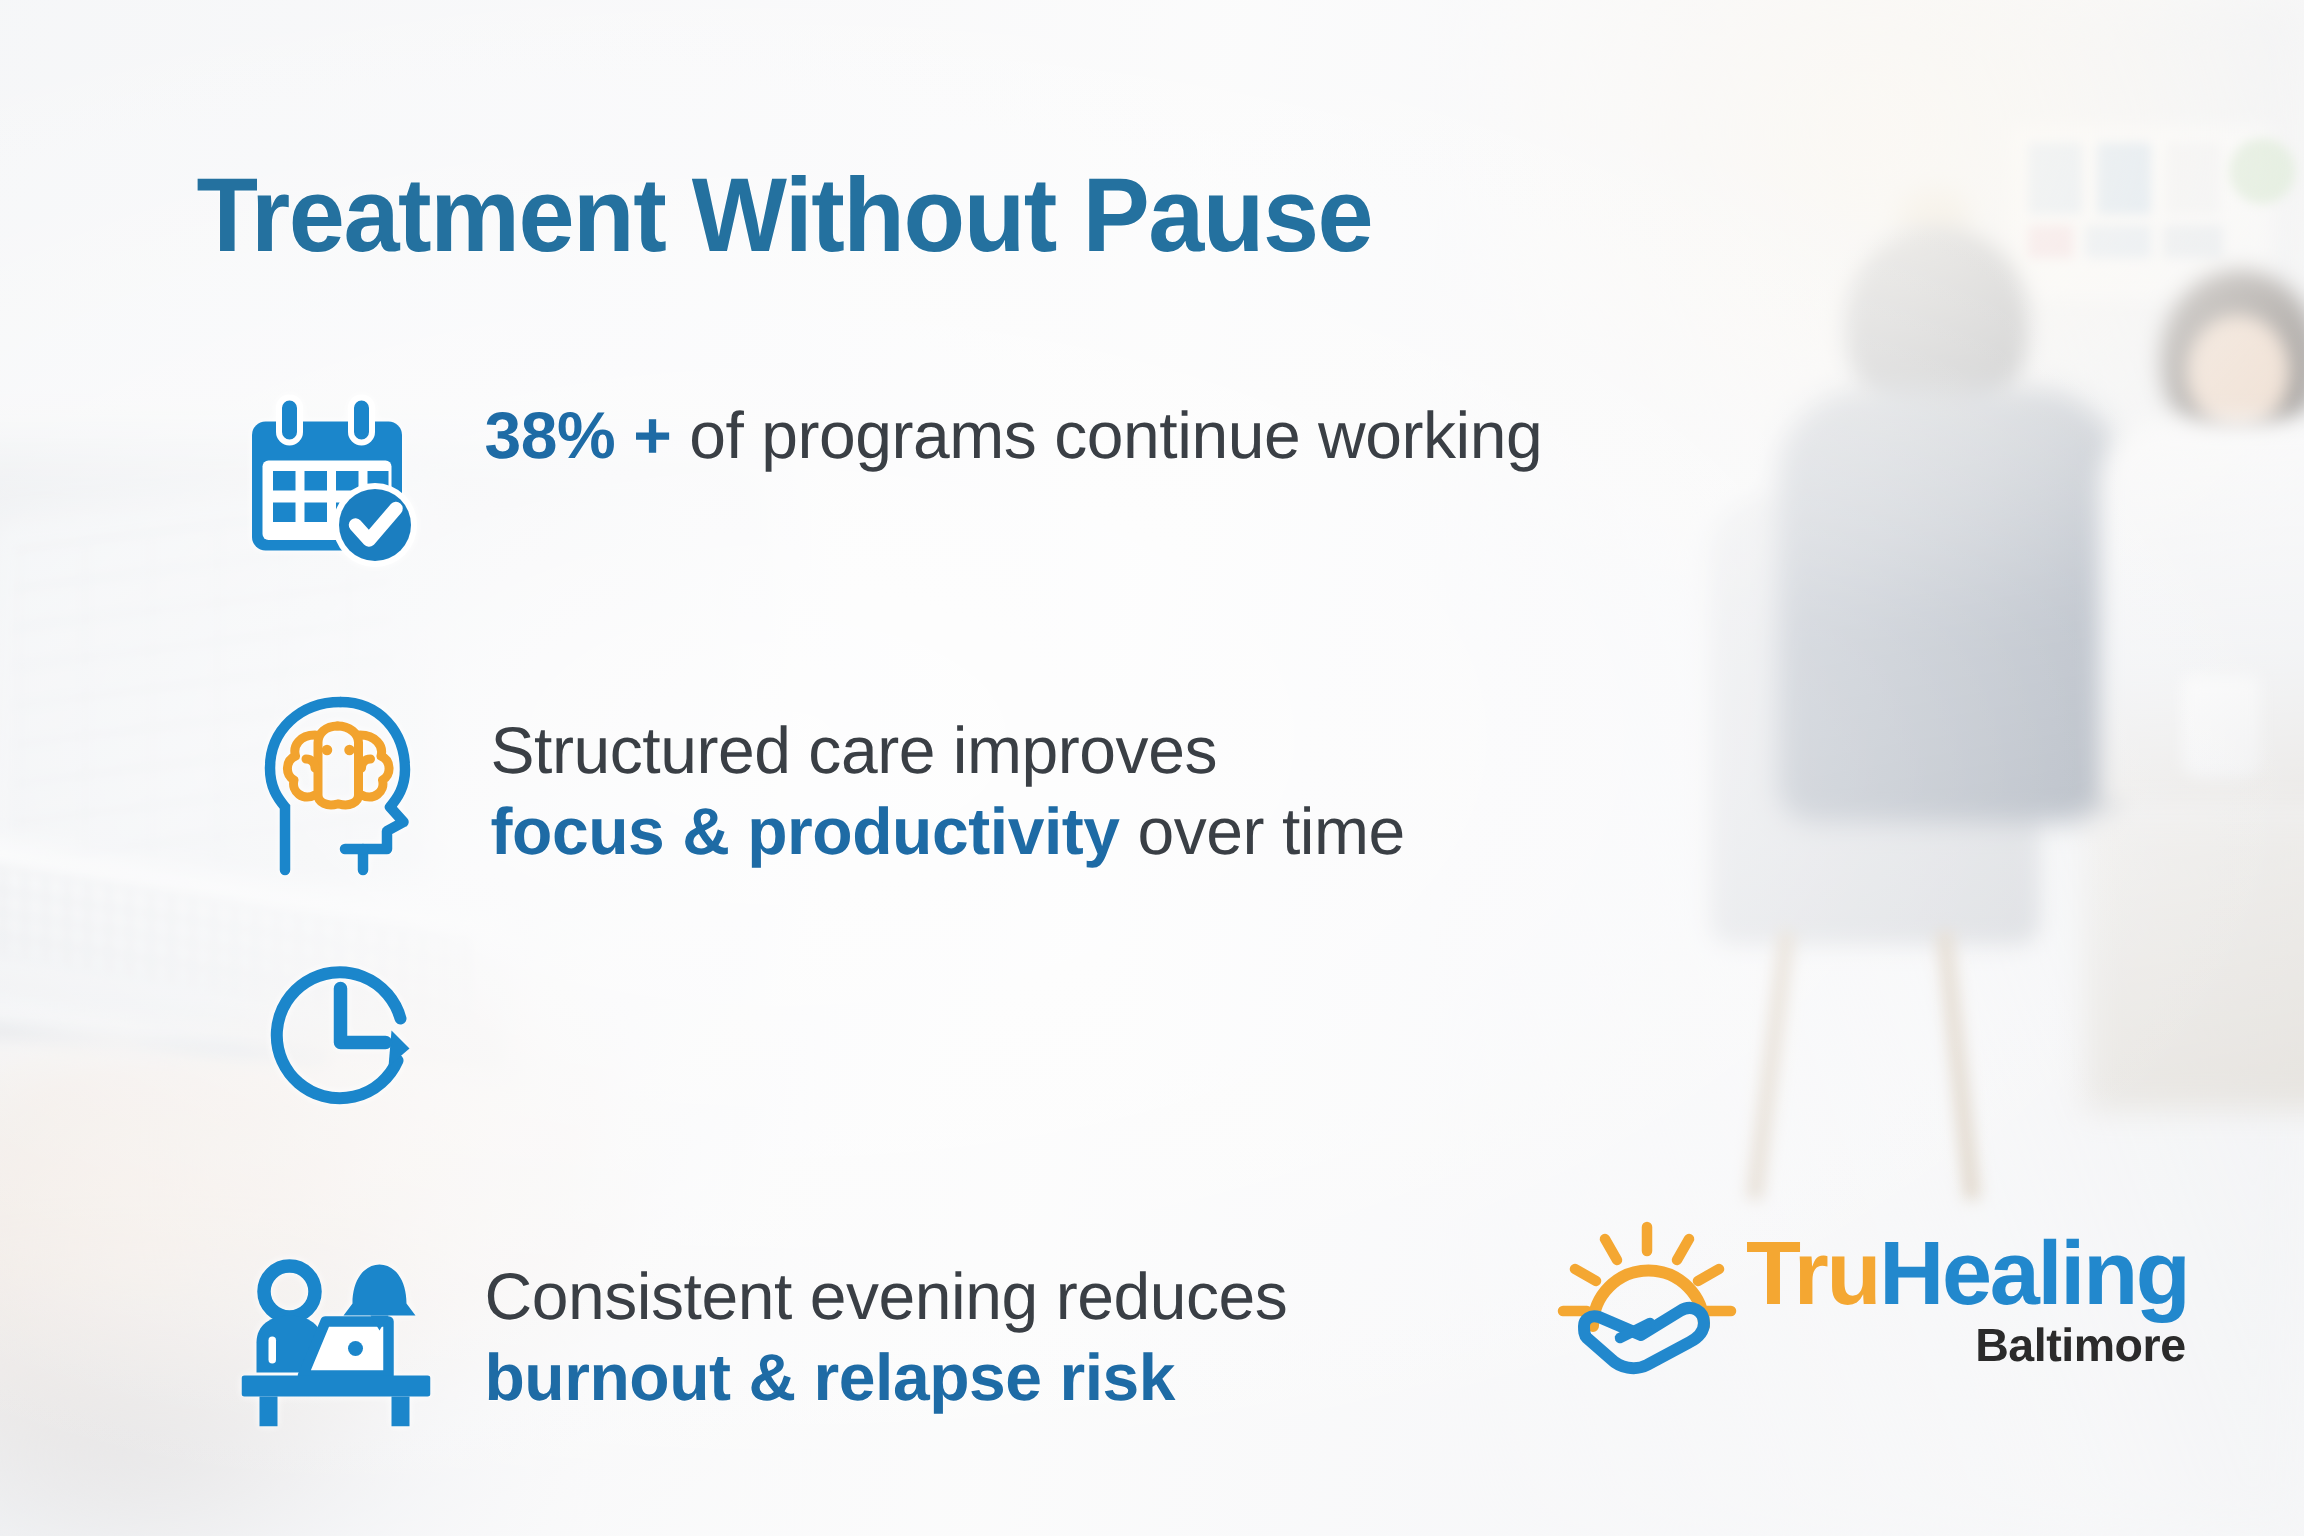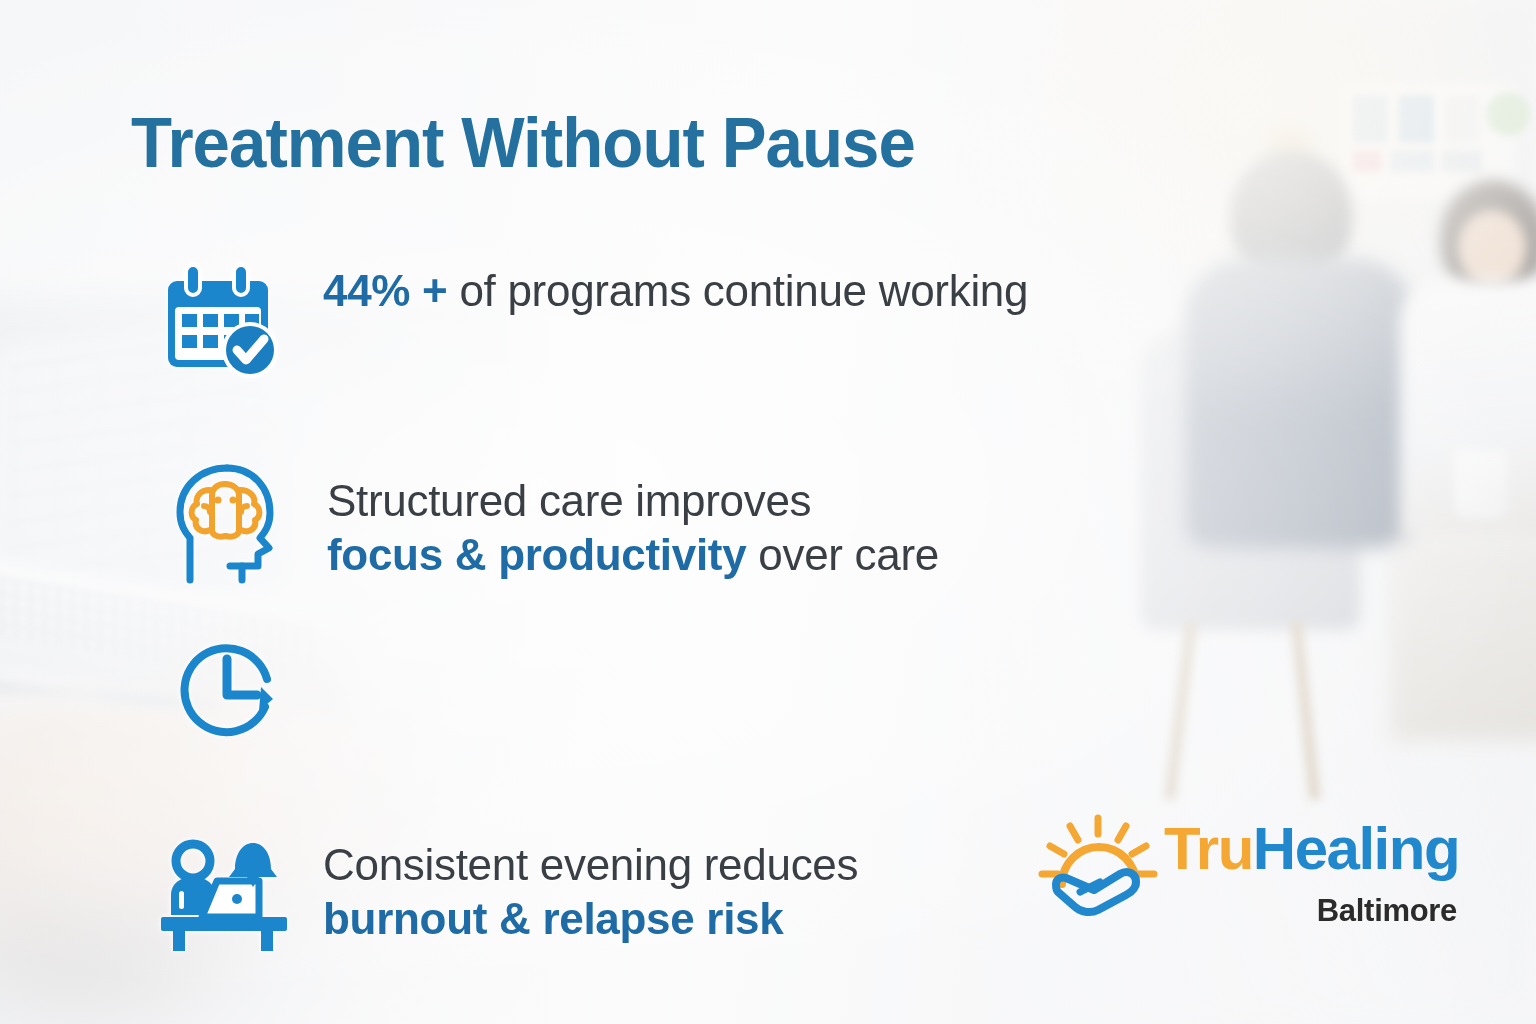--- a/index.html
+++ b/index.html
@@ -216,21 +216,21 @@
   .logo-mark{ position:absolute; left:0; top:6px; width:128px; height:108px; }
   .logo-text{ position:absolute; left:128px; top:14px; }
   .logo-name{
     font-size:60px; font-weight:bold; letter-spacing:-1.5px; line-height:.95;
     white-space:nowrap;
   }
   .logo-tru{ color:#f4a732; }
   .logo-healing{ color:#2288cd; }
   .logo-city{
     text-align:right; font-size:31px; font-weight:bold; color:#2b2b2b;
-    letter-spacing:-.3px; margin-top:16px; padding-right:2px;
+    letter-spacing:-.3px; margin-top:2px; padding-right:2px;
   }
 </style>
 </head>
 <body>
 
 <div class="bg-root">
   <div class="bg-left"></div>
   <div class="laptop-screen"></div>
   <div class="laptop-lines"></div>
   <div class="laptop-cols"></div>
@@ -289,21 +289,21 @@
           <rect x="60" y="72" width="15" height="13" fill="#1b86cb"></rect>
           <rect x="22" y="2" width="14" height="30" rx="7" fill="#1b86cb" stroke="#ffffff" stroke-width="4"></rect>
           <rect x="70" y="2" width="14" height="30" rx="7" fill="#1b86cb" stroke="#ffffff" stroke-width="4"></rect>
           <circle cx="86" cy="87" r="28" fill="#ffffff"></circle>
           <circle cx="86" cy="87" r="24" fill="#1b7ec0"></circle>
           <path d="M73 87 l9 10 l18 -21" fill="none" stroke="#ffffff" stroke-width="9" stroke-linecap="round" stroke-linejoin="round"></path>
         </svg>
       </div>
       <div class="btext">
         <div>
-          <span class="hl">44% +</span><span> of programs continue working</span>
+          <span class="hl">38% +</span><span> of programs continue working</span>
         </div>
       </div>
     </div>
 
     <div class="bullet b2">
       <div class="ico">
         <svg width="116" height="124" viewBox="0 0 116 124">
           <path d="M57 6 C30 6 10 25 10 50 C10 63 15 70 20 76 L20 112 M20 112 L20 118" fill="none" stroke="#1b86cb" stroke-width="7" stroke-linecap="round"></path>
           <path d="M57 6 C83 6 100 26 100 51 C100 63 95 70 90 76 L90 76 L99 86 L88 92 L88 104 L72 104 L72 118" fill="none" stroke="#1b86cb" stroke-width="7" stroke-linecap="round" stroke-linejoin="round"></path>
           <path d="M72 104 L60 104" fill="none" stroke="#1b86cb" stroke-width="7" stroke-linecap="round"></path>
@@ -315,21 +315,21 @@
             <path d="M34 44 C38 44 40 47 40 50"></path>
             <path d="M77 44 C73 44 71 47 71 50"></path>
           </g>
           <circle cx="48" cy="38" r="3.5" fill="#f2a32e"></circle>
           <circle cx="63" cy="38" r="3.5" fill="#f2a32e"></circle>
         </svg>
       </div>
       <div class="btext">
         <div><span>Structured care improves</span></div>
         <div>
-          <span class="hl">focus &amp; productivity</span><span> over care</span>
+          <span class="hl">focus &amp; productivity</span><span> over time</span>
         </div>
       </div>
     </div>
 
     <div class="bullet b3">
       <div class="ico">
         <svg width="118" height="118" viewBox="0 0 118 118">
           <path d="M96 74 A42 42 0 1 1 98 46" fill="none" stroke="#1b86cb" stroke-width="8" stroke-linecap="round"></path>
           <path d="M92 54 L104 66 L90 78 Z" fill="#1b86cb"></path>
           <path d="M58 26 L58 62 L88 62" fill="none" stroke="#1b86cb" stroke-width="9" stroke-linecap="round" stroke-linejoin="round"></path>

